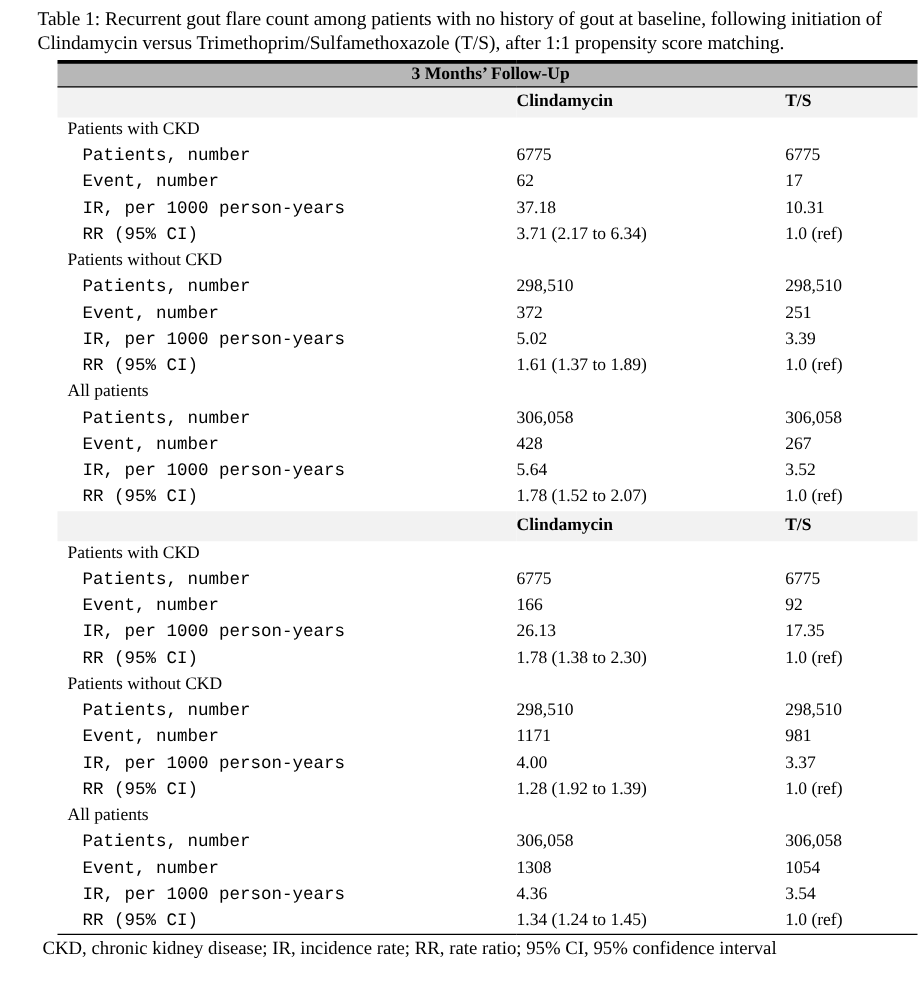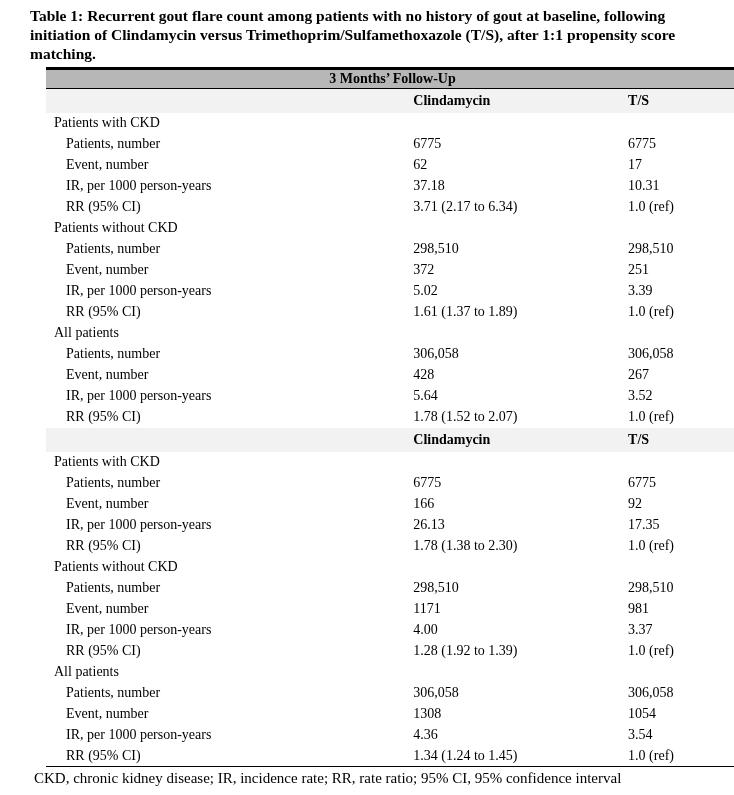--- a/index.html
+++ b/index.html
@@ -13,21 +13,21 @@
   html, body {
     margin: 0; padding: 0;
     width: 734px; height: 795px;
     background: var(--page-bg);
     color: var(--text);
     font-family: "Liberation Serif", "DejaVu Serif", serif;
     overflow: hidden;
   }
   .doc { padding: 6px 11px 0 30px; }
   .title {
-    font-weight: bold;
+    font-weight: normal;
     font-size: 15.5px;
     line-height: 19px;
     width: 693px;
     margin-bottom: 4px;
   }
   table.flare-table {
     border-collapse: collapse;
     table-layout: fixed;
     width: 693px;
     font-size: 14px;
@@ -49,21 +49,21 @@
     background: var(--colhead-bg);
     height: 24px;
   }
   .colhead { font-weight: bold; text-align: left; }
   .group-label {
     font-weight: normal;
     height: 21px;
     padding-left: 8px;
   }
   .data-row td { height: 21px; }
-  .lbl { padding-left: 20px; }
+  .lbl { padding-left: 20px; font-family: Liberation Mono, monospace; }
   .val { text-align: left; }
   .table-end td { border-bottom: 1px solid var(--border); }
   .footnote {
     font-size: 15px;
     line-height: 19px;
     padding: 2px 0 0 4px;
     width: 693px;
   }
 </style>
 </head>

